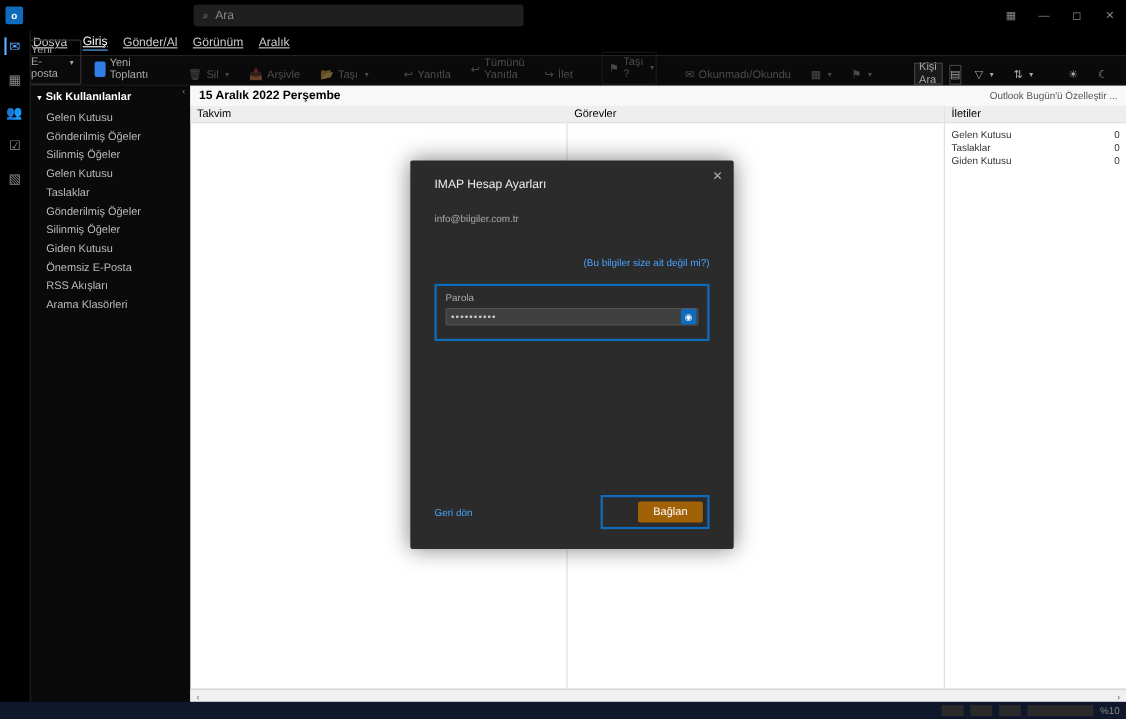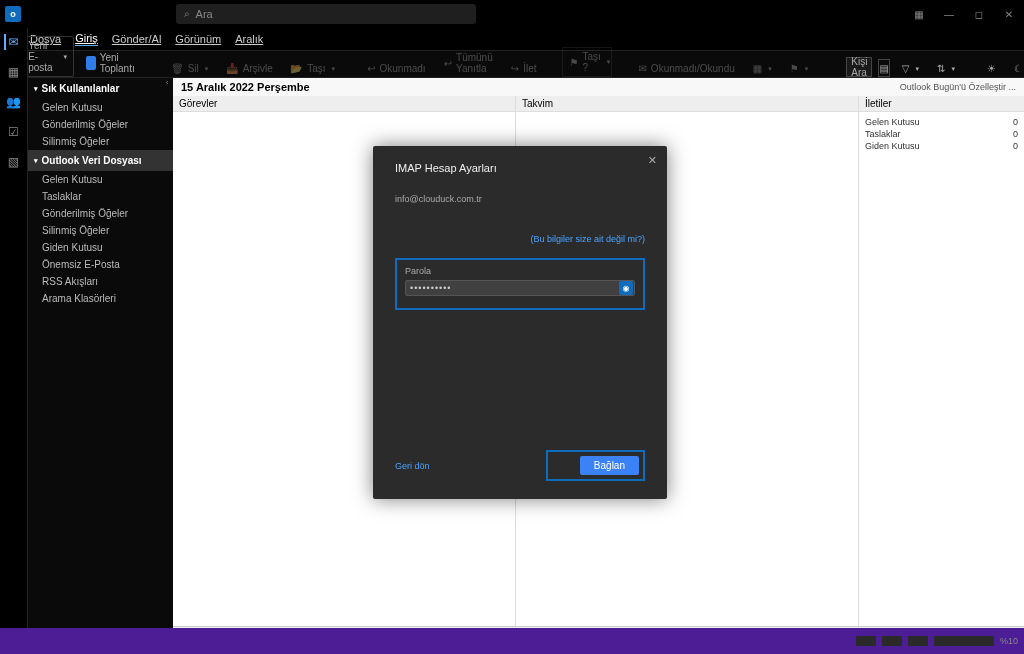--- a/index.html
+++ b/index.html
@@ -52,39 +52,39 @@
   .panels { flex:1; display:flex; overflow:hidden; position:relative;}
   .panel { flex:1; border-right:1px solid #ddd; }
   .panel:last-child { border-right:none; flex: 0 0 165px;}
   .panel-h { background:#eee; padding:2px 6px; font-size:10px; font-weight:500; border-bottom:1px solid #ddd;}
   .msglist { padding:4px 6px; font-size:9px; color:#333;}
   .msgrow { display:flex; justify-content:space-between; padding:1px 0;}
   .hscroll { height:14px; background:#f0f0f0; border-top:1px solid #ccc; display:flex; align-items:center; font-size:8px; color:#666;}
   .hscroll .arrow{ width:14px; text-align:center;}
   
   
-  .statusbar { position:absolute; left:0; right:0; bottom:0; height:26px; background:#4c1d95; display:flex; align-items:center; justify-content:flex-end; padding-right:6px; gap:6px; color:#888; font-size:9px;}
+  .statusbar { position:absolute; left:0; right:0; bottom:0; height:16px; background:#0f172a; display:flex; align-items:center; justify-content:flex-end; padding-right:6px; gap:6px; color:#888; font-size:9px;}
   .sbbox { width:20px; height:10px; background:#2a2a2a;}
   
   
   .modal-backdrop { position:absolute; left:173px; right:0; top:78px; bottom:14px; pointer-events:none;}
   .modal { position:absolute; width:294px; left:200px; top:68px; background:#2b2b2b; border-radius:2px; box-shadow: 0 0 20px rgba(0,0,0,.5); pointer-events:auto; padding: 16px 22px 18px 22px; color:#ccc;}
   .modal .close { position:absolute; top:8px; right:10px; color:#aaa; font-size:11px; cursor:pointer;}
   .modal h3 { font-size:11px; font-weight:400; color:#eee; margin-bottom:20px;}
   .modal .sub { display:flex; justify-content:space-between; font-size:9px; color:#aaa; margin-bottom:14px;}
   .modal .sub a { color:#4aa3ff; text-decoration:none;margin-top:40px;}
   .fieldbox { border: 2px solid #0f6cbd; padding: 6px 8px 12px 8px; margin-bottom: 140px;}
   .fieldlabel { font-size:9px; color:#aaa; margin-bottom:4px;}
   .pwdwrap { position:relative; }
   .pwdinput { width:100%; height:16px; background:#404040; border:1px solid #555; border-radius:2px; color:#ccc; font-size:9px; padding: 0 20px 0 4px; letter-spacing:1px;}
   .eye { position:absolute; right:2px; top:1px; width:14px; height:14px; background:#0f6cbd; border-radius:2px; display:flex; align-items:center; justify-content:center; color:#fff; font-size:8px;}
   .modal-actions { display:flex; justify-content:space-between; align-items:center;}
   .backlink { color:#4aa3ff; font-size:9px; text-decoration:none;}
   .btnbox { border:2px solid #0f6cbd; padding:4px;}
-  .connectbtn { background:#3b82f6; color:#fff; border:none; padding:4px 14px; font-size:10px; border-radius:2px; cursor:pointer;margin-left:28px;}
+  .connectbtn { background:#a16207; color:#fff; border:none; padding:4px 14px; font-size:10px; border-radius:2px; cursor:pointer;margin-left:28px;}
   
   .panels-inner{position:absolute; inset:0; display:flex;}
 </style>
 </head>
 <body>
 
 <div class="titlebar">
   <div class="app-icon">o</div>
   <div class="search-wrap">
     <span class="sicon">⌕</span>
@@ -127,21 +127,21 @@
     <span>Arşivle</span>
   </div>
   <div class="rbtn disabled">
     <span>📂</span>
     <span>Taşı</span>
       <span class="caret">▾</span>
   </div>
   <div class="sep"></div>
   <div class="rbtn disabled">
     <span>↩</span>
-    <span>Okunmadı</span>
+    <span>Yanıtla</span>
   </div>
   <div class="rbtn disabled">
     <span>↩</span>
     <span>Tümünü Yanıtla</span>
   </div>
   <div class="rbtn disabled">
     <span>↪</span>
     <span>İlet</span>
   </div>
   <div class="sep"></div>
@@ -200,46 +200,42 @@
 
 <div class="folderpane">
   <div class="collapse-handle">‹</div>
   <div class="fhdr">
       <span class="ch">▾</span>
       <span>Sık Kullanılanlar</span>
     </div>
   <div class="fitem">Gelen Kutusu</div>
   <div class="fitem">Gönderilmiş Öğeler</div>
   <div class="fitem">Silinmiş Öğeler</div>
-  <div class="fhdr selected">
-      <span class="ch">▾</span>
-      <span>Outlook Veri Dosyası</span>
-    </div>
   <div class="fitem">Gelen Kutusu</div>
   <div class="fitem">Taslaklar</div>
   <div class="fitem">Gönderilmiş Öğeler</div>
   <div class="fitem">Silinmiş Öğeler</div>
   <div class="fitem">Giden Kutusu</div>
   <div class="fitem">Önemsiz E-Posta</div>
   <div class="fitem">RSS Akışları</div>
   <div class="fitem">Arama Klasörleri</div>
 </div>
 
 <div class="content">
   <div class="datehdr">
     <span>15 Aralık 2022 Perşembe</span>
     <span class="customize">Outlook Bugün'ü Özelleştir ...</span>
   </div>
   <div class="panels">
     <div class="panels-inner">
       <div class="panel">
+        <div class="panel-h">Takvim</div>
+      </div>
+      <div class="panel">
         <div class="panel-h">Görevler</div>
-      </div>
-      <div class="panel">
-        <div class="panel-h">Takvim</div>
       </div>
       <div class="panel">
         <div class="panel-h">İletiler</div>
         <div class="msglist">
           <div class="msgrow">
               <span>Gelen Kutusu</span>
               <span>0</span>
             </div>
           <div class="msgrow">
               <span>Taslaklar</span>
@@ -258,21 +254,21 @@
     <div style="flex:1"></div>
     <span class="arrow">›</span>
   </div>
 </div>
 
 <div class="modal-backdrop">
   <div class="modal">
     <div class="close">✕</div>
     <h3>IMAP Hesap Ayarları</h3>
     <div class="sub">
-      <span>info@clouduck.com.tr</span>
+      <span>info@bilgiler.com.tr</span>
       <a href="#">(Bu bilgiler size ait değil mi?)</a>
     </div>
     <div class="fieldbox">
       <div class="fieldlabel">Parola</div>
       <div class="pwdwrap">
         <input class="pwdinput" type="password" value="**********" style="">
         <div class="eye">
             <span>◉</span>
           </div>
       </div>

